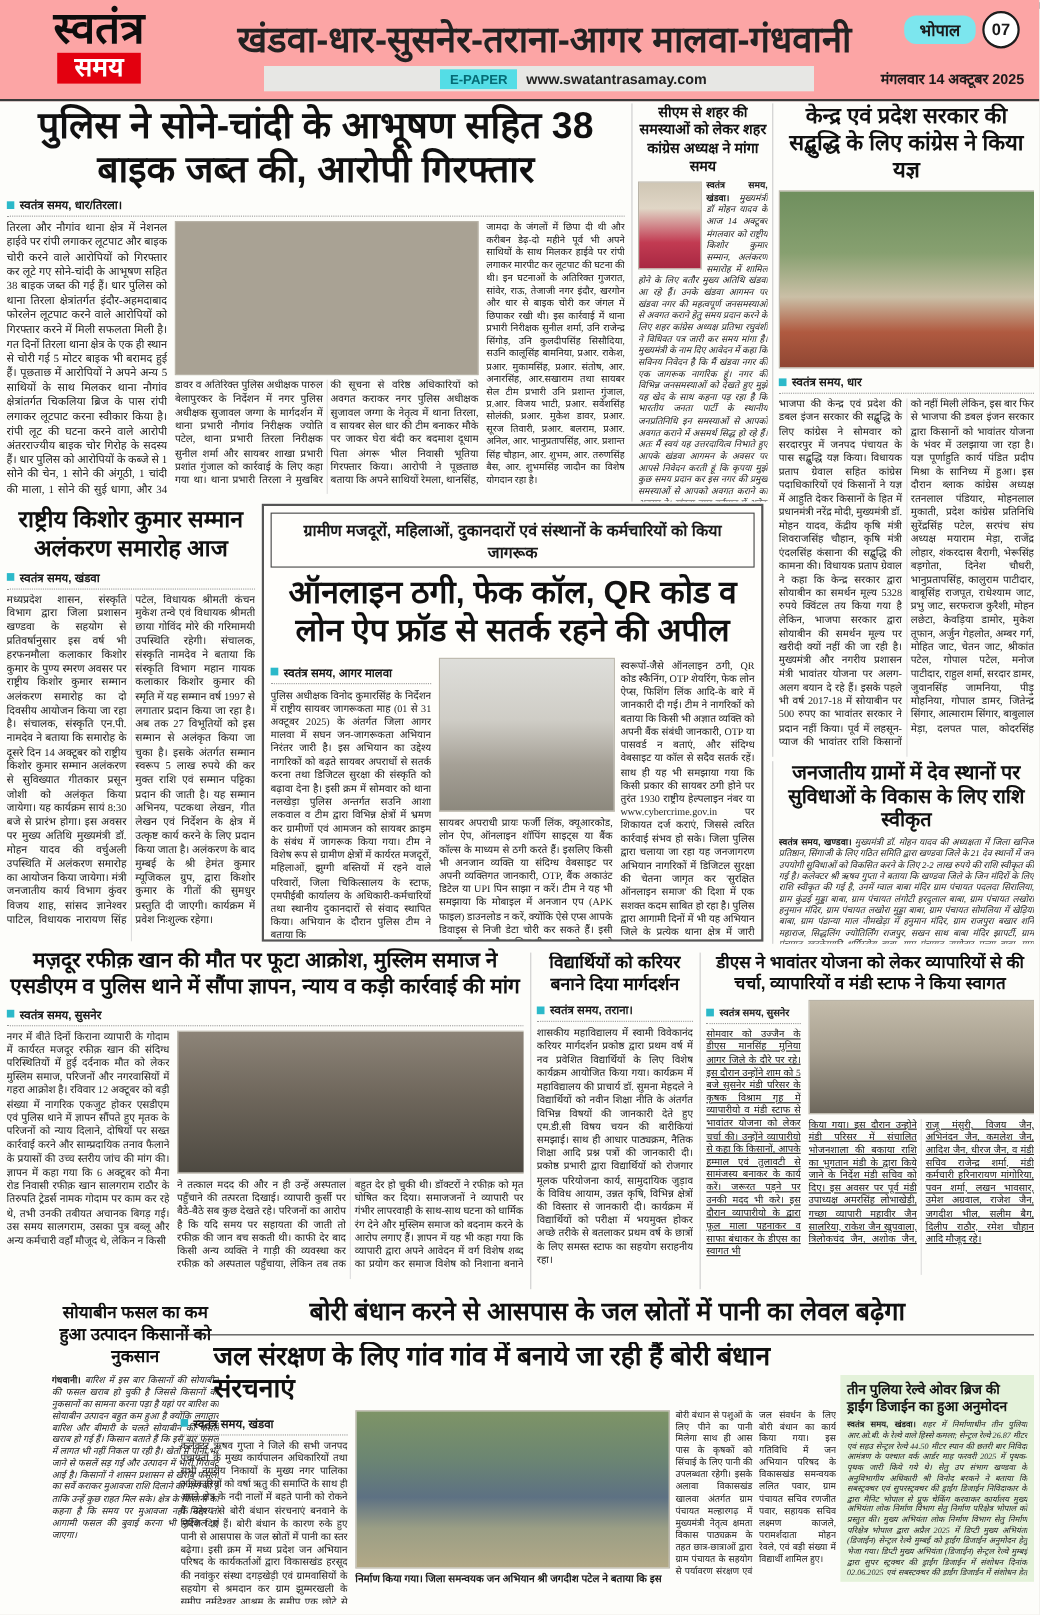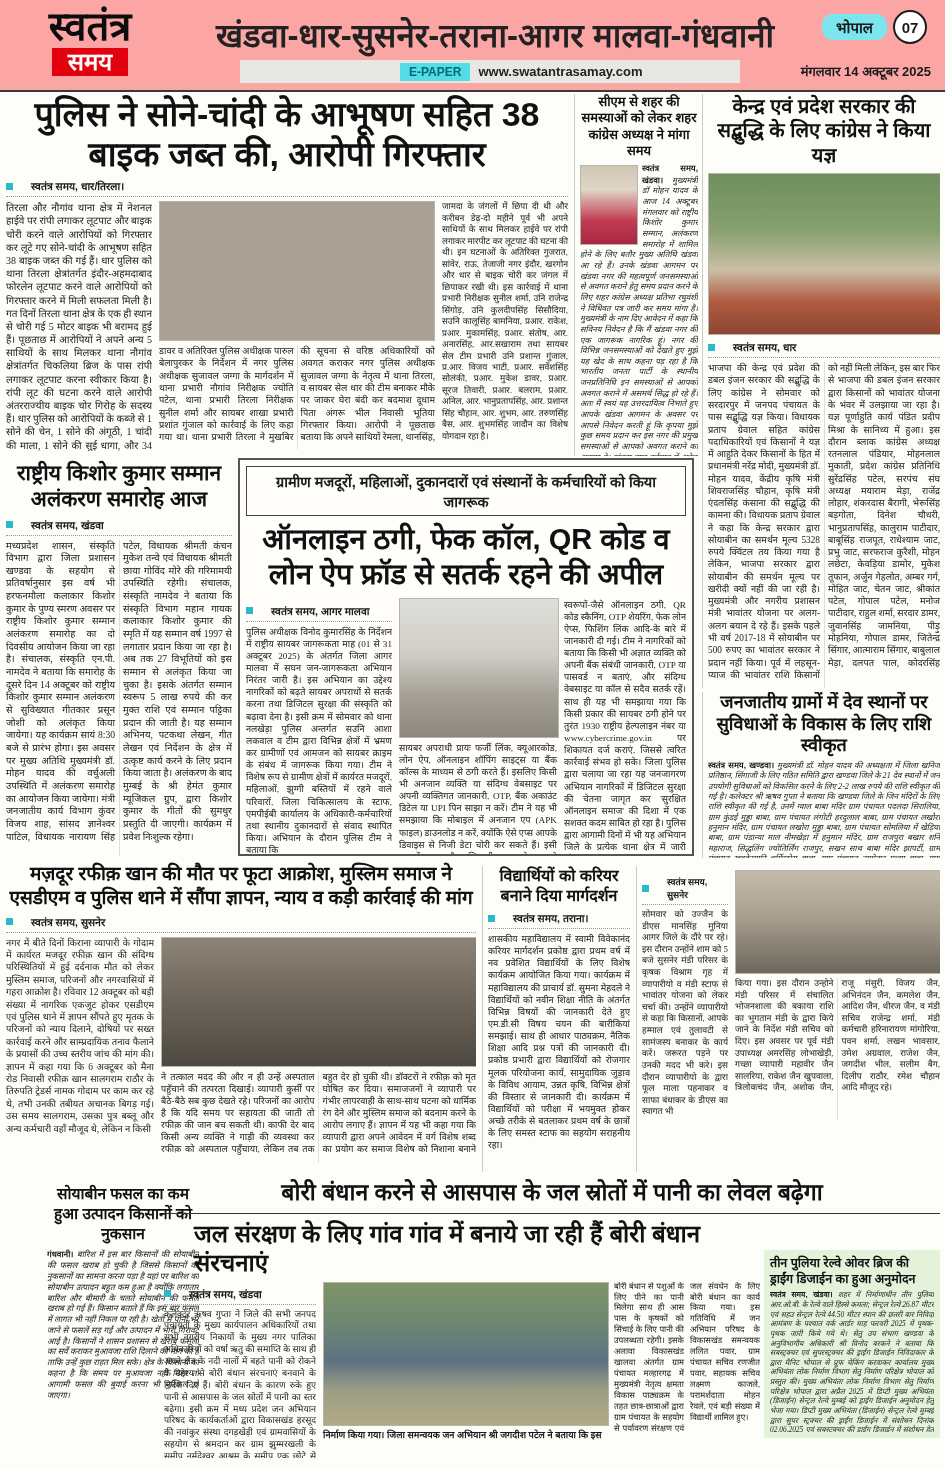--- a/index.html
+++ b/index.html
@@ -1,20 +1,20 @@
 <!DOCTYPE html>
 <html lang="hi"><head>
 <meta charset="utf-8">
 <style>
   html,body{margin:0;padding:0;background:#e9e7e2;}
   .page{position:relative;width:945px;height:1468px;margin:0 auto;background:#fdfdfa;
         font-family:"Liberation Serif",serif;color:#1a1a1a;overflow:hidden;}
   .hl{font-family:"Liberation Sans",sans-serif;font-weight:bold;margin:0;color:#111;
       text-align:center;letter-spacing:0;}
-  .byline{display:flex;align-items:center;gap:18px;font-family:"Liberation Sans",sans-serif;
+  .byline{display:flex;align-items:center;gap:5px;font-family:"Liberation Sans",sans-serif;
           font-weight:bold;font-size:10.5px;border-bottom:1px dotted #999;padding:3px 0;margin:2px 0 4px 0;}
   .bdot{width:7px;height:7px;background:#2cb9c9;display:inline-block;flex:0 0 auto;}
   .body{font-size:10px;line-height:1.32;text-align:justify;overflow:hidden;}
   .it{font-style:italic;}
   .cols2{column-count:2;column-gap:8px;column-rule:1px solid #ddd;}
   .photo{background:#a9a294;overflow:hidden;border:1px solid #b9b4a8;}
   section{position:absolute;overflow:hidden;box-sizing:border-box;}
   .flexrow{display:flex;gap:7px;}
   
   #masthead{left:0;top:0;width:945px;height:92px;border-bottom:2px solid #3a3a3a;background:#fca5a5;}
@@ -64,21 +64,21 @@
   #box-cyber .body{font-size:9.2px;}
   #art-rafiq{left:6px;top:862px;width:470px;height:312px;}
   #art-rafiq .hl{font-size:19px;line-height:1.25;}
   #rafiq-photo{width:100%;height:128px;background:linear-gradient(180deg,#8d8478 0%,#6f675c 45%,#4d4941 100%);}
   #art-career{left:482px;top:866px;width:148px;height:306px;border-left:1px solid #ccc;padding-left:5px;}
   #art-career .hl{font-size:16px;line-height:1.25;}
   #art-career .body{font-size:9.2px;}
   #art-ds{left:636px;top:866px;width:304px;height:306px;border-left:1px solid #ccc;padding-left:5px;}
   #art-ds .hl{font-size:15.5px;line-height:1.25;}
   #ds-photo{width:100%;height:102px;background:linear-gradient(180deg,#c4bcab 0%,#a79f8f 45%,#6d675c 100%);}
-  #art-ds .body{font-size:8.8px;}
+  #art-ds .body{font-size:8.8px;text-decoration:underline;}
   #art-soy{left:6px;top:1184px;width:152px;height:274px;margin-left:41px;}
   #art-soy .hl{font-size:15.5px;line-height:1.3;}
   #art-soy .body{font-size:8.3px;line-height:1.3;}
   #banner-bori{left:164px;top:1178px;width:776px;height:36px;border-bottom:1.5px solid #333;}
   #banner-bori .hl{font-size:23px;line-height:1.3;}
   #art-water{left:164px;top:1220px;width:596px;height:238px;}
   #art-water .hl{font-size:24px;line-height:1.2;text-align:left;padding-left:30px;}
   #water-photo{width:100%;height:142px;
      background:linear-gradient(180deg,#7e9466 0%,#6c8672 30%,#5d7183 55%,#9a9e85 75%,#b3a987 100%);}
   .caption{font-size:9.3px;font-weight:bold;font-family:"Liberation Sans",sans-serif;
@@ -206,20 +206,21 @@
   <section id="art-career">
     <h2 class="hl">विद्यार्थियों को करियर बनाने दिया मार्गदर्शन</h2>
     <div class="byline">
       <span class="bdot"></span>
       <span>स्वतंत्र समय, तराना।</span>
     </div>
     <div class="body" style="height:232px;">शासकीय महाविद्यालय में स्वामी विवेकानंद करियर मार्गदर्शन प्रकोष्ठ द्वारा प्रथम वर्ष में नव प्रवेशित विद्यार्थियों के लिए विशेष कार्यक्रम आयोजित किया गया। कार्यक्रम में महाविद्यालय की प्राचार्य डॉ. सुमना मेहदले ने विद्यार्थियों को नवीन शिक्षा नीति के अंतर्गत विभिन्न विषयों की जानकारी देते हुए एम.डी.सी विषय चयन की बारीकियां समझाई। साथ ही आधार पाठ्यक्रम, नैतिक शिक्षा आदि प्रश्न पत्रों की जानकारी दी। प्रकोष्ठ प्रभारी द्वारा विद्यार्थियों को रोजगार मूलक परियोजना कार्य, सामुदायिक जुड़ाव के विविध आयाम, उन्नत कृषि, विभिन्न क्षेत्रों की विस्तार से जानकारी दी। कार्यक्रम में विद्यार्थियों को परीक्षा में भयमुक्त होकर अच्छे तरीके से बतलाकर प्रथम वर्ष के छात्रों के लिए समस्त स्टाफ का सहयोग सराहनीय रहा।</div>
   </section>
 
   <section id="art-ds">
+    <h2 class="hl">डीएस ने भावांतर योजना को लेकर व्यापारियों से की चर्चा, व्यापारियों व मंडी स्टाफ ने किया स्वागत</h2>
     <div class="flexrow" style="margin-top:4px;height:252px;">
       <div style="width:86px;flex:0 0 auto;">
         <div class="byline" style="font-size:9px;">
           <span class="bdot"></span>
           <span>स्वतंत्र समय, सुसनेर</span>
         </div>
         <div class="body" style="height:224px;font-size:8.8px;">सोमवार को उज्जैन के डीएस मानसिंह मुनिया आगर जिले के दौरे पर रहे। इस दौरान उन्होंने शाम को 5 बजे सुसनेर मंडी परिसर के कृषक विश्राम गृह में व्यापारीयो व मंडी स्टाफ से भावांतर योजना को लेकर चर्चा की। उन्होंने व्यापारीयो से कहा कि किसानों, आपके हम्माल एवं तुलावटी से सामंजस्य बनाकर के कार्य करें। जरूरत पड़ने पर उनकी मदद भी करे। इस दौरान व्यापारीयो के द्वारा फूल माला पहनाकर व साफा बंधाकर के डीएस का स्वागत भी</div>
       </div>
       <div style="flex:1;display:flex;flex-direction:column;gap:4px;">
         <div class="photo" id="ds-photo"></div>

